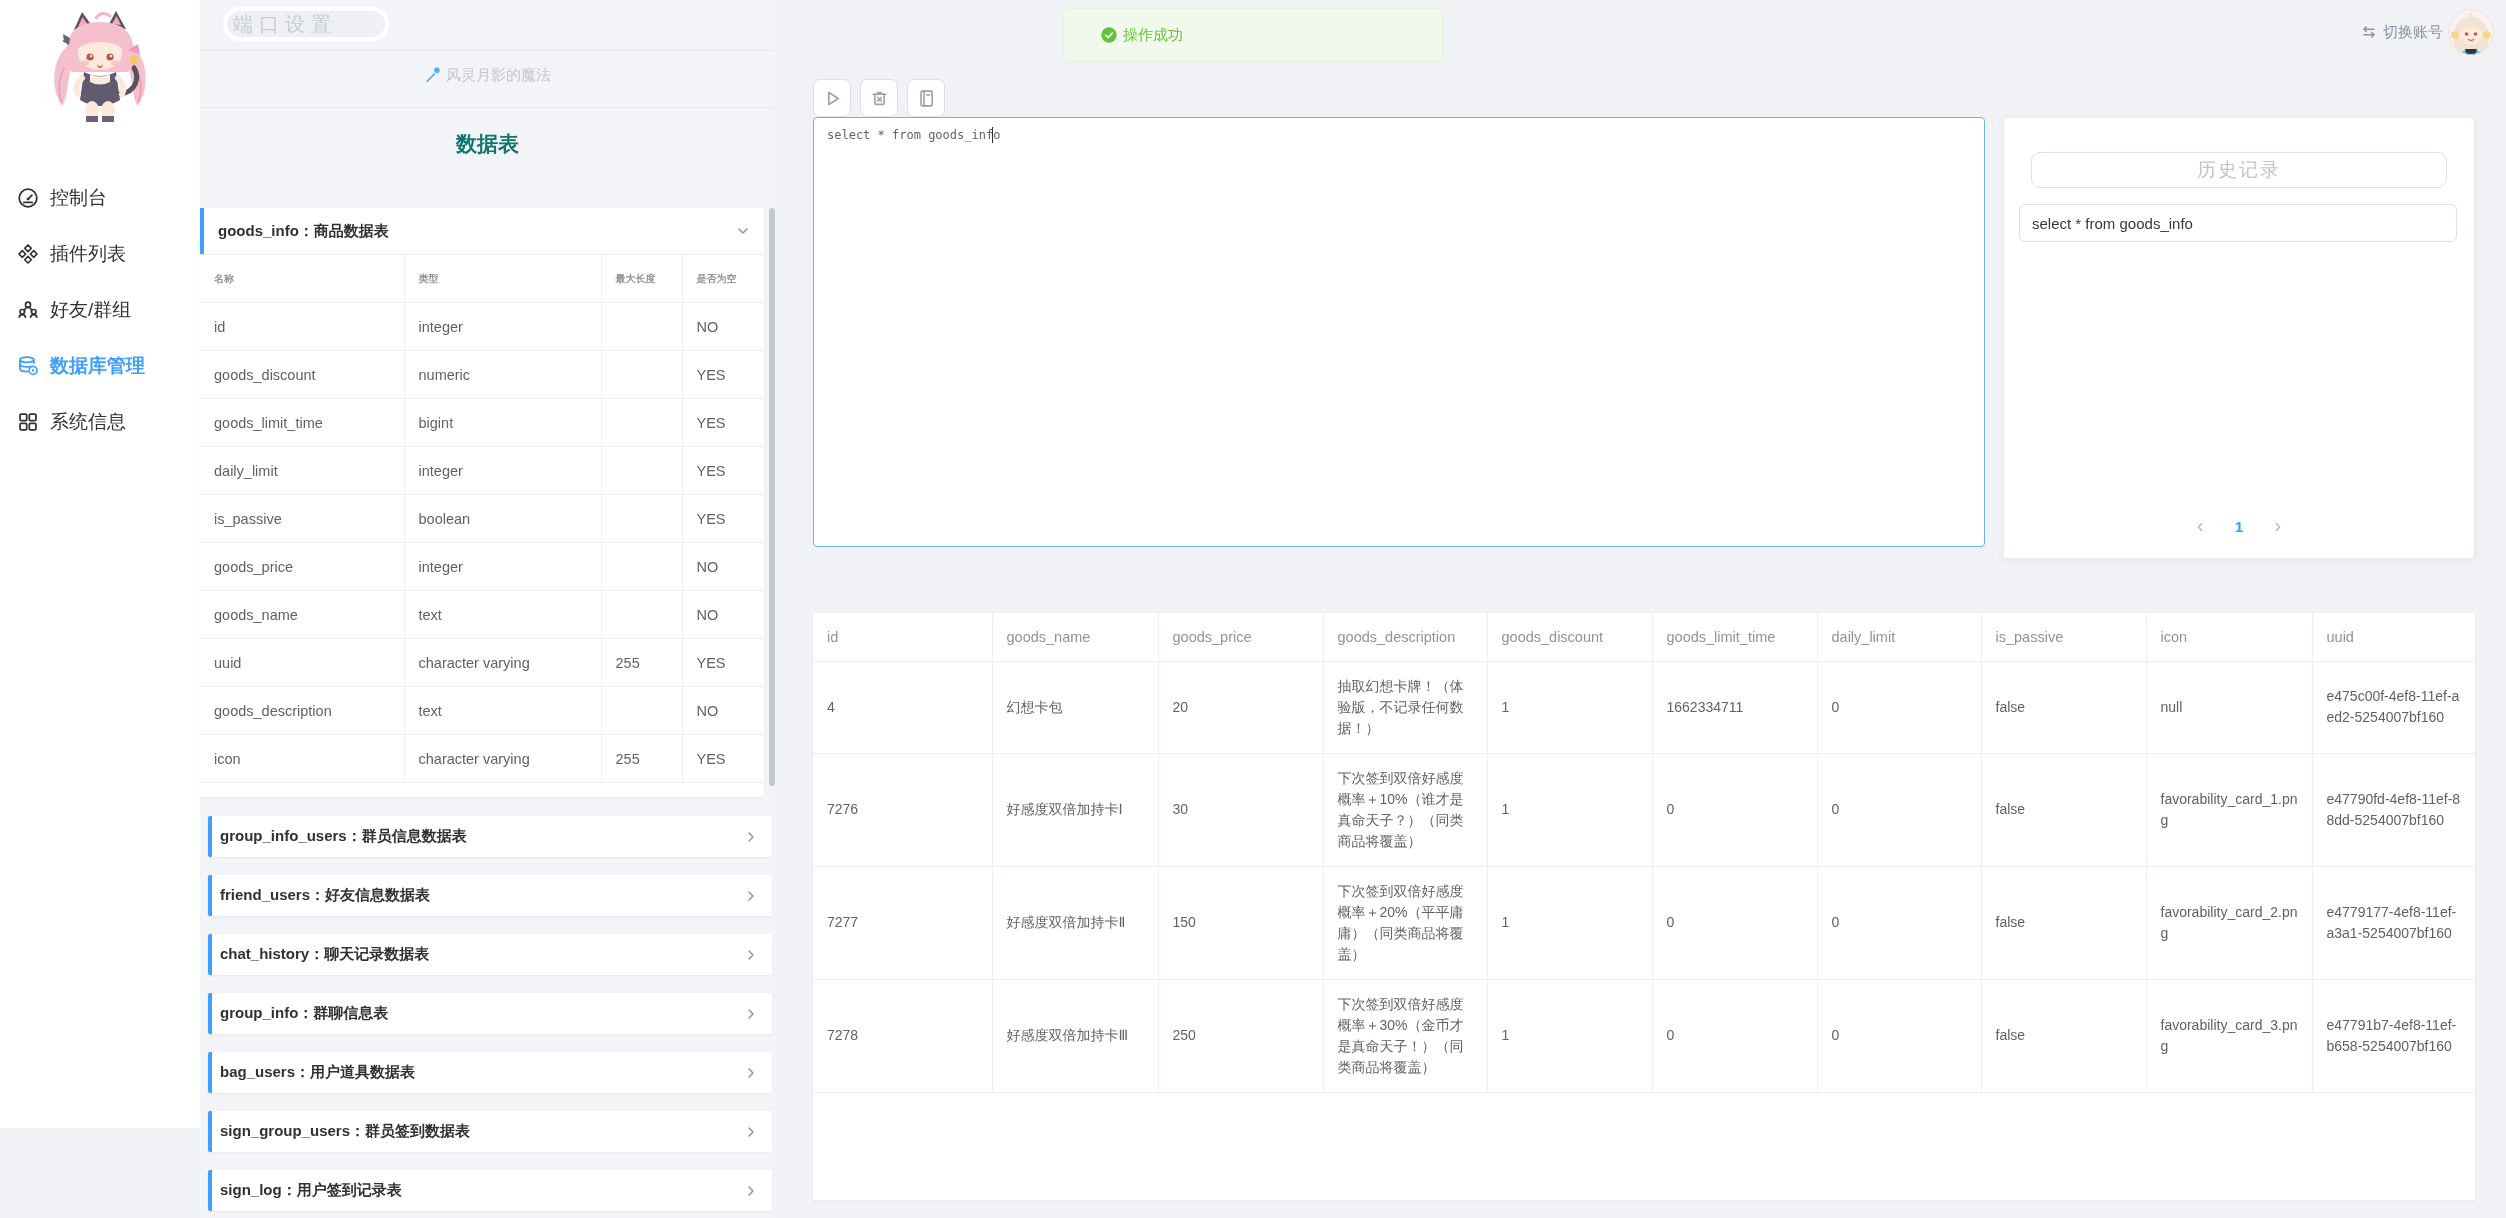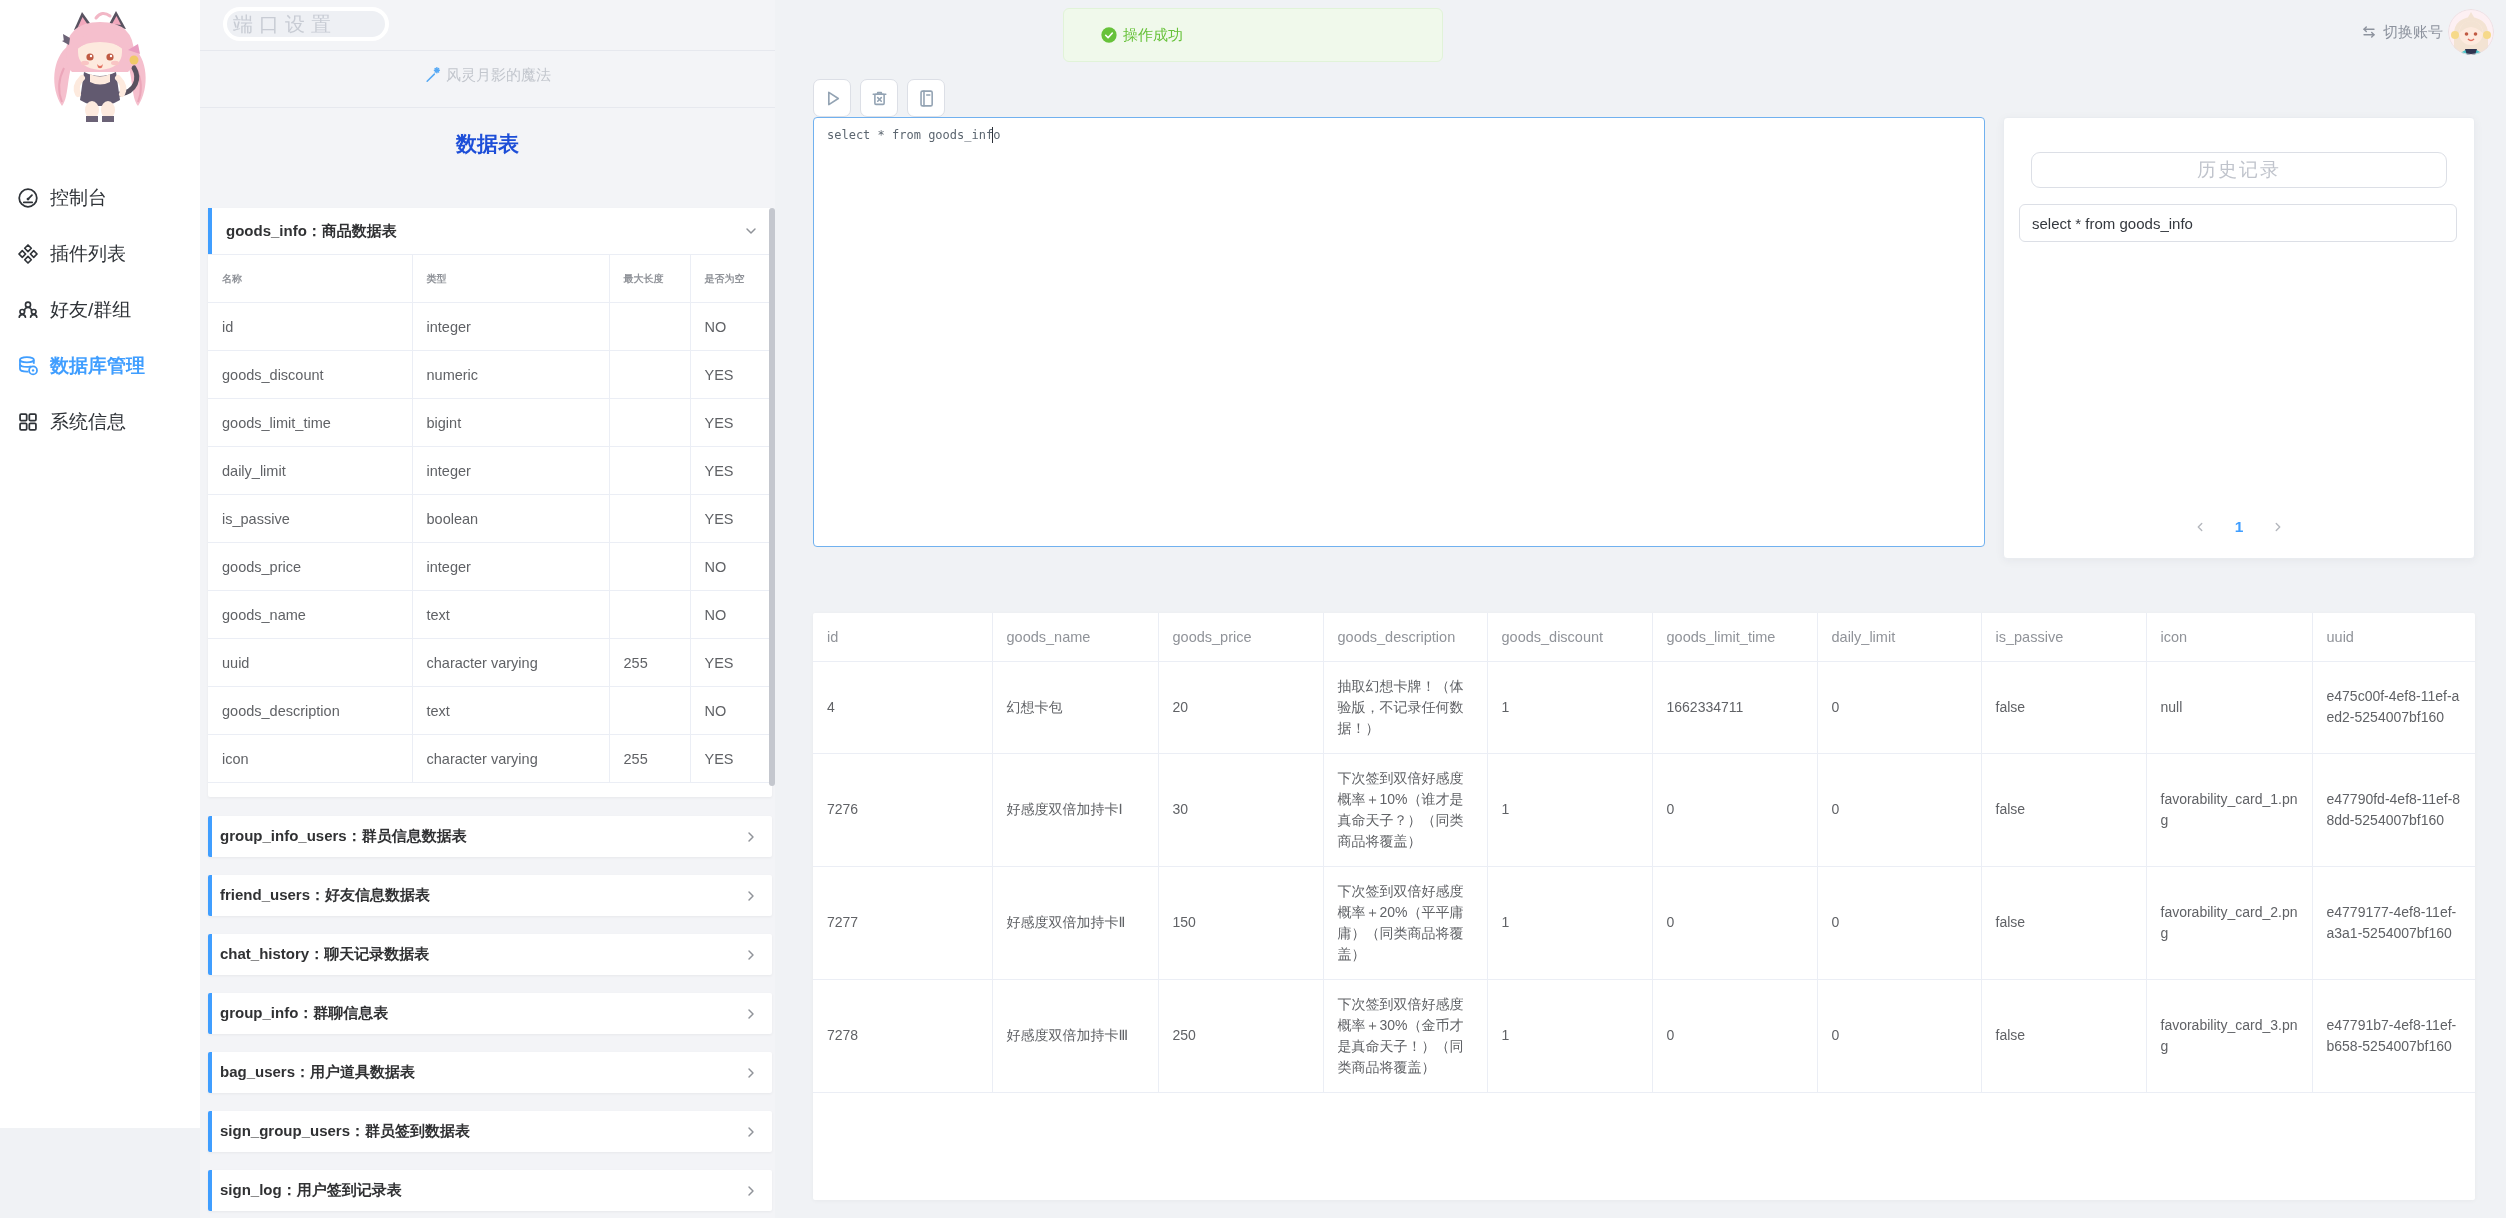--- a/index.html
+++ b/index.html
@@ -28,23 +28,23 @@
     border:4px solid #fff; border-radius:18px; background:#eef0f4;
     color:#c8ccd4; font-size:20px; letter-spacing:6px; padding-left:6px;
     display:flex; align-items:center; cursor:pointer;
     font-family:"Liberation Sans", sans-serif; }
   .p-divider { position:absolute; left:0; right:0; border-top:1px solid #e6e8ee; }
   .d1 { top:50px; } .d2 { top:107px; }
   .magic-row { position:absolute; top:62px; left:0; right:0; height:26px;
     display:flex; align-items:center; justify-content:center; gap:4px;
     color:#c2c6cd; font-size:15px; }
   .panel-title { position:absolute; top:130px; left:0; right:0; text-align:center;
-    font-size:21px; font-weight:bold; color:#1d4ed8; }
-
-  .goods-card { position:absolute; left:8px; top:208px; width:564px; background:#fff;
+    font-size:21px; font-weight:bold; color:#0f766e; }
+
+  .goods-card { position:absolute; left:0; top:208px; width:564px; background:#fff;
     border-radius:2px; box-shadow:0 1px 3px rgba(0,0,0,.05); padding-bottom:14px; }
   .card-header { height:46px; display:flex; align-items:center; padding-left:14px;
     border-left:4px solid #409eff; position:relative; cursor:pointer; }
   .card-title { font-size:15px; font-weight:bold; color:#303133; }
   .chev { position:absolute; right:13px; top:50%; transform:translateY(-50%); width:16px; height:16px; color:#909399; }
 
   .schema-table { width:100%; border-collapse:collapse; table-layout:fixed; }
   .schema-table th { height:48px; text-align:left; padding-left:14px; font-weight:700;
     color:#909399; font-size:10px; border-top:1px solid #ebeef5; border-bottom:1px solid #ebeef5;
     border-right:1px solid #ebeef5; }

